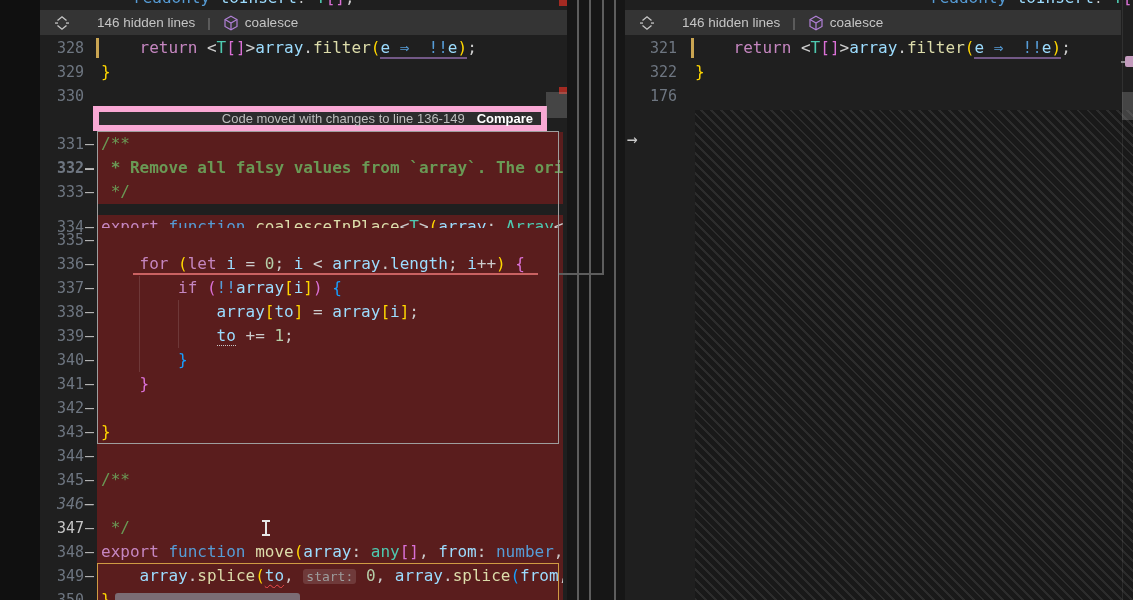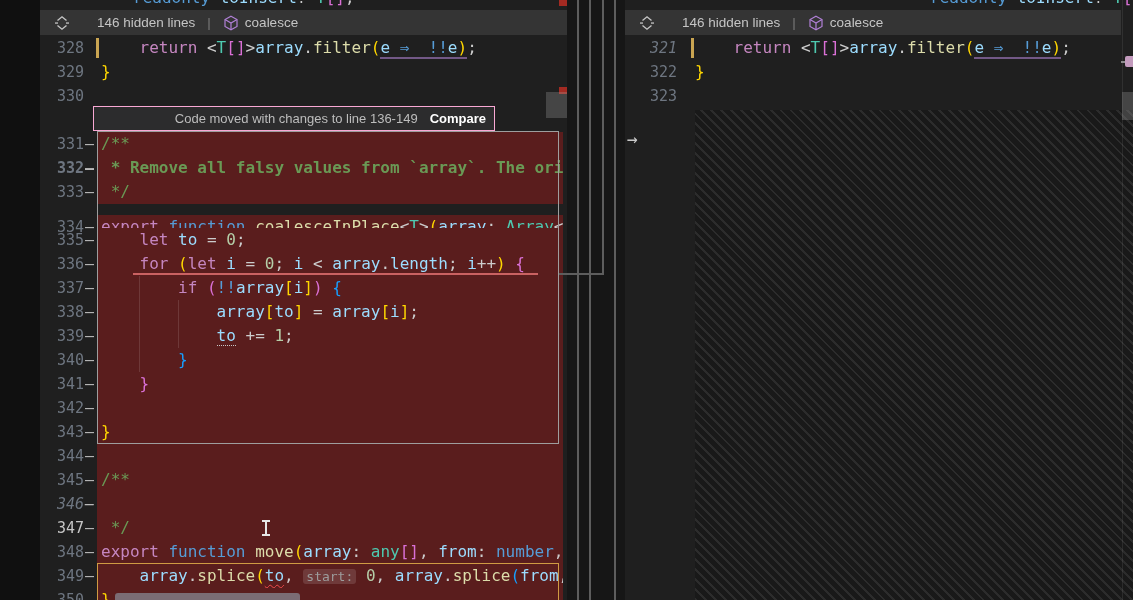--- a/index.html
+++ b/index.html
@@ -30,22 +30,22 @@
   .hidden-bar{position:absolute;top:10px;height:25px;background:#343434;display:flex;align-items:center;color:#c5c5c5;font-size:13.5px;}
   .hidden-bar .ic{margin-left:14px;display:flex;}
   .hidden-bar .txt{margin-left:27px;}
   .hidden-bar .sep{margin:0 12px;color:#7a7a7a;}
   .hidden-bar .cube{display:flex;}
   .hidden-bar .sym{margin-left:6px;}
 
   .partial{position:absolute;top:0;height:10px;width:100%;overflow:hidden;}
   .partial .code{top:-14px;}
 
-  .hint-zone{position:absolute;left:53px;top:106px;width:402px;height:25px;box-sizing:border-box;
-             background:#2c2c2d;border:1px solid #f9a8d4;display:flex;align-items:center;
+  .hint-zone{position:absolute;left:53px;top:106px;width:454px;height:25px;box-sizing:border-box;
+             background:#2c2c2d;border:6px solid #f9a8d4;display:flex;align-items:center;
              justify-content:flex-end;padding-right:8px;z-index:6;}
   .hint-zone .ht{color:#bdbdbd;font-size:13px;}
   .hint-zone .ha{color:#ffffff;font-size:13px;font-weight:700;margin-left:12px;cursor:pointer;}
 
   .mbox{position:absolute;box-sizing:border-box;z-index:4;pointer-events:none;}
   #mbox1{left:57px;top:131px;width:462px;height:313px;border:1px solid #9e9e9e;}
   #mbox2{left:57px;top:563px;width:462px;height:60px;border:1px solid #cf9b43;}
 
   .vline{position:absolute;width:2px;background:#5d5d5d;z-index:5;}
   .hline{position:absolute;height:2px;background:#5d5d5d;z-index:5;}
@@ -132,21 +132,20 @@
         <div class="row" style="top: 215px;">
           <div class="rbg" style="left: 57px; width: 466px;"></div>
           <span class="lnum" style="left: -16px;">334</span>
           <span class="ldash" style="left: 45px;">–</span>
           <span class="code mono" style="left: 61px; width: 462px;"><span class="tok kw">export</span><span class="tok "> </span><span class="tok kb">function</span><span class="tok "> </span><span class="tok fn">coalesceInPlace</span><span class="tok pu">&lt;</span><span class="tok ty">T</span><span class="tok pu">&gt;</span><span class="tok b1">(</span><span class="tok va">array</span><span class="tok pu">: </span><span class="tok ty">Array</span><span class="tok pu">&lt;</span></span>
         </div>
         <div class="row" style="top: 228px;">
           <div class="rbg" style="left: 57px; width: 466px;"></div>
           <span class="lnum" style="left: -16px;">335</span>
           <span class="ldash" style="left: 45px;">–</span>
-          <span class="code mono" style="left: 61px; width: 462px;"><span class="tok ">    </span><span class="tok kw">let</span><span class="tok "> </span><span class="tok va">to</span><span class="tok pu"> = </span><span class="tok nu">0</span><span class="tok pu">;</span></span>
         </div>
         <div class="row" style="top: 252px;">
           <div class="rbg" style="left: 57px; width: 466px;"></div>
           <span class="lnum" style="left: -16px;">336</span>
           <span class="ldash" style="left: 45px;">–</span>
           <span class="code mono" style="left: 61px; width: 462px;"><span class="tok ">    </span><span class="tok kw">for</span><span class="tok "> </span><span class="tok b1">(</span><span class="tok kw">let</span><span class="tok "> </span><span class="tok va">i</span><span class="tok pu"> = </span><span class="tok nu">0</span><span class="tok pu">; </span><span class="tok va">i</span><span class="tok pu"> &lt; </span><span class="tok va">array</span><span class="tok pu">.</span><span class="tok va">length</span><span class="tok pu">; </span><span class="tok va">i</span><span class="tok pu">++</span><span class="tok b1">)</span><span class="tok "> </span><span class="tok b2">{</span></span>
         </div>
         <div class="row" style="top: 276px;">
           <div class="rbg" style="left: 57px; width: 466px;"></div>
           <span class="lnum" style="left: -16px;">337</span>
@@ -286,29 +285,29 @@
         <svg class="codicon" width="16" height="16" viewBox="0 0 16 16">
           <path d="M8 1.2 L14 4.6 L14 11.4 L8 14.8 L2 11.4 L2 4.6 Z" fill="none" stroke="#B180D7" stroke-width="1.2"></path>
           <path d="M2 4.6 L8 8 L14 4.6 M8 8 L8 14.8" fill="none" stroke="#B180D7" stroke-width="1.2"></path>
         </svg>
       </span>
       <span class="sym">coalesce</span>
     </div>
 
     <div id="right-rows">
         <div class="row" style="top: 36px;">
-          <span class="lnum" style="left: -8px; font-style: italic;">321</span>
+          <span class="lnum" style="left: -8px;">321</span>
           <span class="code mono" style="left: 70px; width: 470px;"><span class="tok ">    </span><span class="tok kw">return</span><span class="tok "> </span><span class="tok pu">&lt;</span><span class="tok ty">T</span><span class="tok b2">[]</span><span class="tok pu">&gt;</span><span class="tok va">array</span><span class="tok pu">.</span><span class="tok fn">filter</span><span class="tok b1">(</span><span class="tok va u1">e</span><span class="tok u1"> </span><span class="tok kb u1">⇒</span><span class="tok u1">  </span><span class="tok kb u1">!!</span><span class="tok va u1">e</span><span class="tok b1 u1">)</span><span class="tok pu">;</span></span>
         </div>
         <div class="row" style="top: 60px;">
           <span class="lnum" style="left: -8px;">322</span>
           <span class="code mono" style="left: 70px; width: 470px;"><span class="tok b1">}</span></span>
         </div>
         <div class="row" style="top: 84px;">
-          <span class="lnum" style="left: -8px;">323</span>
+          <span class="lnum" style="left: -8px;">176</span>
           <span class="code mono" style="left: 70px; width: 470px;"></span>
         </div>
       </div>
     <div class="deco-y" style="left:66px;top:38px;"></div>
     <div class="hatch"></div>
     <div class="moved-arrow mono">→</div>
 
     <div class="trackline" style="left:497px;top:0;height:600px;"></div>
     <div id="right-ruler">
         <div class="ruler-mark speck" style="left: 513px; top: 3px; width: 19px; height: 15px; background: rgb(163, 42, 34);"></div>

